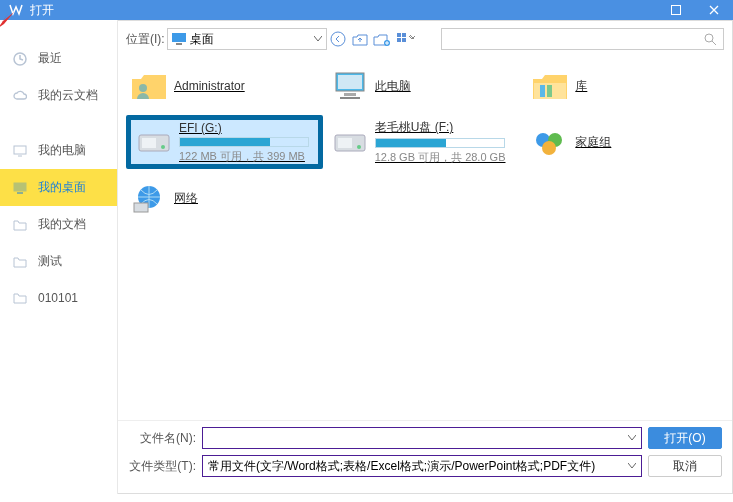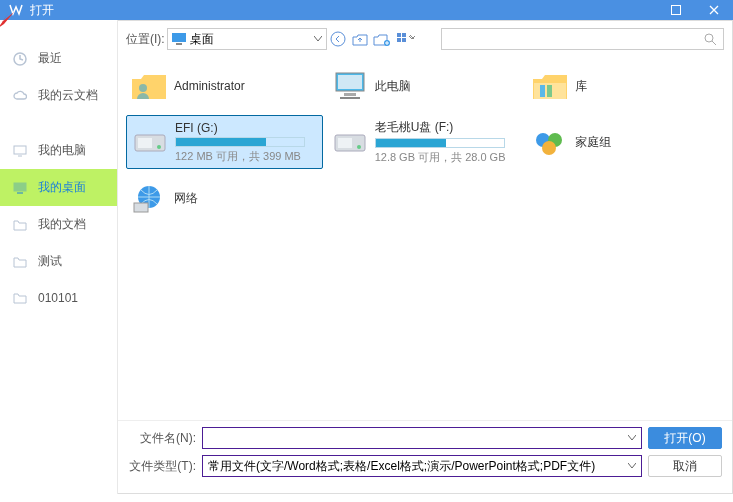--- a/index.html
+++ b/index.html
@@ -10,40 +10,40 @@
 .titlebar .title { flex: 1; font-size: 12px; }
 .titlebar .winbtn { width: 38px; height: 28px; display: flex; align-items: center; justify-content: center; cursor: pointer; }
 
 .red-pointer { position: absolute; top: 12px; left: -2px; z-index: 10; }
 
 .body { display: flex; height: 474px; }
 
 .sidebar { width: 118px; background: #fff; border-right: 1px solid #e8e8e8; padding-top: 20px; }
 .side-item { display: flex; align-items: center; padding: 10px 12px; cursor: pointer; color: #555; }
 .side-item .ico { width: 16px; height: 16px; margin-right: 10px; display: flex; align-items: center; justify-content: center; color: #b8c4d4; }
-.side-item.selected { background: #bef264; color: #1a7fdc; }
+.side-item.selected { background: #fde047; color: #1a7fdc; }
 .side-item.selected .ico { color: #1a7fdc; }
 
 .main { flex: 1; display: flex; flex-direction: column; border: 1px solid #ddd; border-left: none; }
 
 .toolbar { height: 36px; display: flex; align-items: center; padding: 0 8px; }
 .toolbar .lbl { color: #555; margin-right: 2px; }
 .loc-select { flex: 0 0 160px; height: 22px; border: 1px solid #ccc; background: #fff; display: flex; align-items: center; padding: 0 4px; gap: 4px; position: relative; }
 .loc-select .chev { margin-left: auto; color: #666; }
 .iconbtn { width: 22px; height: 22px; display: flex; align-items: center; justify-content: center; cursor: pointer; color: #5a8fd8; }
 .iconbtn.group { width: 28px; }
 .search { flex: 1; height: 22px; border: 1px solid #ccc; margin-left: 20px; display: flex; align-items: center; padding: 0 6px; }
 .search input { flex: 1; border: none; outline: none; font-size: 12px; }
 .search .sicon { color: #aaa; }
 
 .content { flex: 1; padding: 2px 8px; display: grid; grid-template-columns: repeat(3, 1fr); grid-auto-rows: 54px; gap: 2px 4px; align-content: start; overflow: auto; }
 .item { display: flex; align-items: center; padding: 4px; border-radius: 2px; cursor: pointer; }
-.item.selected { background: #cce8ff; border: 1px solid #0369a1; justify-content: flex-end; }
+.item.selected { background: #cce8ff; border: 5px solid #0369a1; justify-content: flex-end; }
 .item .fico { width: 38px; height: 38px; margin-right: 6px; flex-shrink: 0; display: flex; align-items: center; justify-content: center; }
-.item .txt { display: flex; flex-direction: column; overflow: hidden; flex: 1; }
+.item .txt { display: flex; flex-direction: column; overflow: hidden; flex: 1; text-decoration: underline; }
 .item .name { color: #333; white-space: nowrap; overflow: hidden; text-overflow: ellipsis; }
 .item .sub { color: #888; font-size: 11px; }
 .bar { width: 130px; height: 10px; border: 1px solid #b8d8e8; margin: 2px 0; position: relative; }
 .bar .fill { position: absolute; top: 0; left: 0; bottom: 0; background: #2aa5d4; }
 
 .bottom { padding: 6px 10px 10px 10px; border-top: 1px solid #eee; }
 .row { display: flex; align-items: center; margin-bottom: 6px; gap: 6px; }
 .row .rlbl { width: 68px; text-align: right; color: #555; }
 .row .control { flex: 1; height: 22px; border: 1px solid #4c1d95; display: flex; align-items: center; padding: 0 5px; background: #fff; }
 .row .control .chev { margin-left: auto; color: #666; }

